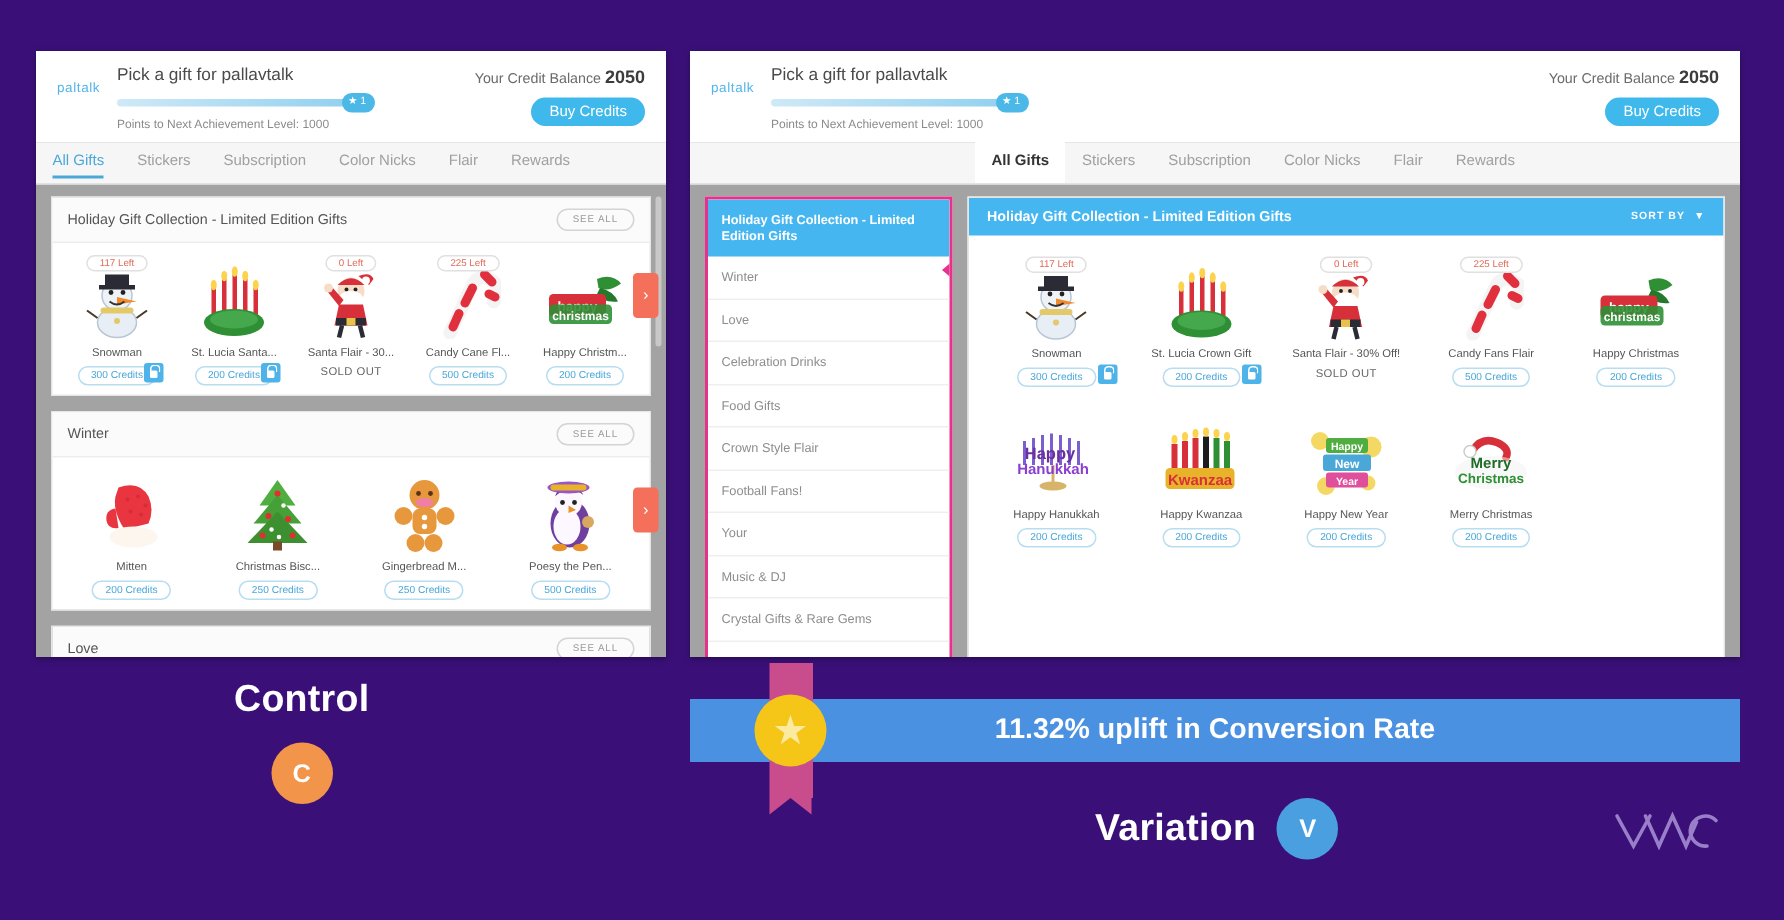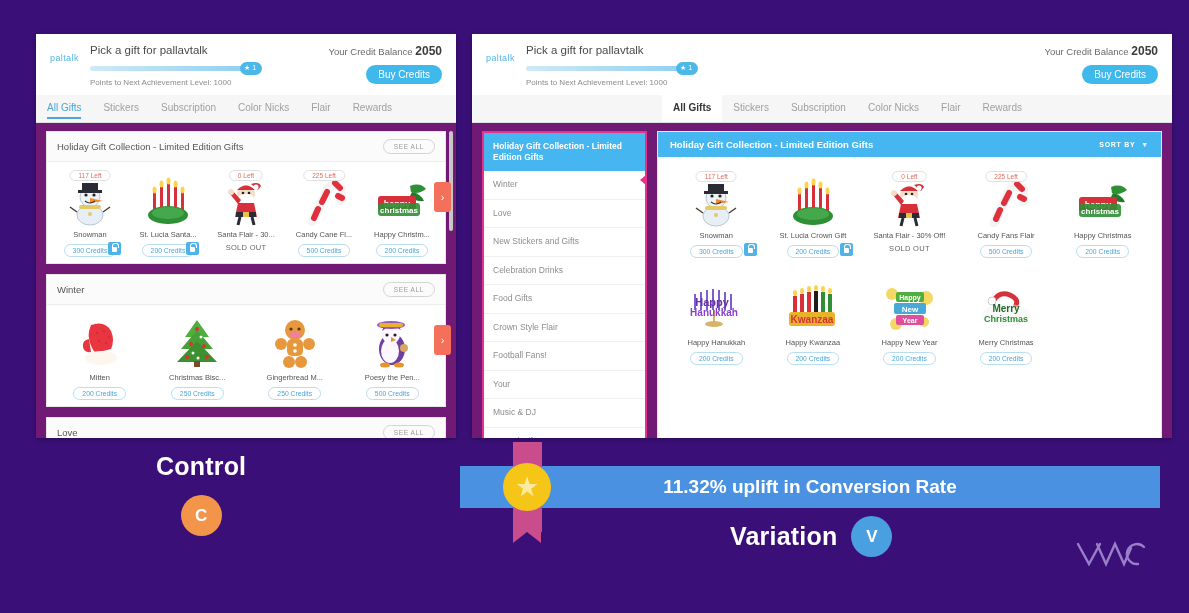--- a/index.html
+++ b/index.html
@@ -7,24 +7,23 @@
     width: 1189px; height: 613px;
     background: #3a1078;
     font-family: "Liberation Sans", sans-serif;
     overflow: hidden;
     position: relative;
   }
 
   
   .panel {
     position: absolute;
-    background: #701a75;
+    background: #a3a3a3;
     box-shadow: 0 1px 4px rgba(0,0,0,.35);
     overflow: hidden;
-    margin-left: 12px;
   }
   .panel-control { left: 24px; top: 34px; width: 420px; height: 404px; }
   .panel-variation { left: 460px; top: 34px; width: 700px; height: 404px; }
 
   
   .site-head {
     background: #ffffff;
     display: flex;
     align-items: flex-start;
     padding: 10px 14px 8px 14px;
@@ -246,21 +245,21 @@
   }
   .star-medal {
     position: absolute; left: 503px; top: 463px;
     width: 48px; height: 48px; border-radius: 50%;
     background: #f5c518; z-index: 3;
     display: flex; align-items: center; justify-content: center;
   }
   .star-glyph { color: #fbeaa0; font-size: 27px; line-height: 1; }
 
   .variation-label {
-    position: absolute; left: 730px; top: 516px;
+    position: absolute; left: 730px; top: 532px;
     display: flex; align-items: center; gap: 14px; justify-content: space-between;
   }
   .vwo-logo {
     position: absolute; right: 42px; top: 538px;
     color: #9f85cf; font-size: 30px; letter-spacing: -2px;
     font-weight: 300; opacity: .95;
   }
 </style>
 </head>
 <body>
@@ -527,21 +526,20 @@
     <div class="nav-tab">Rewards</div>
   </div>
 
   <div class="var-body">
     <div class="dropdown-panel">
       <div class="dd-tag">DROP-DOWN ADDED</div>
       <div class="dd-pointer"></div>
       <div class="dd-item selected">Holiday Gift Collection - Limited Edition Gifts</div>
       <div class="dd-item">Winter</div>
       <div class="dd-item">Love</div>
-      <div class="dd-item">New Stickers and Gifts</div>
       <div class="dd-item">Celebration Drinks</div>
       <div class="dd-item">Food Gifts</div>
       <div class="dd-item">Crown Style Flair</div>
       <div class="dd-item">Football Fans!</div>
       <div class="dd-item">Your</div>
       <div class="dd-item">Music &amp; DJ</div>
       <div class="dd-item">Crystal Gifts &amp; Rare Gems</div>
     </div>
 
     <div class="grid-panel">

